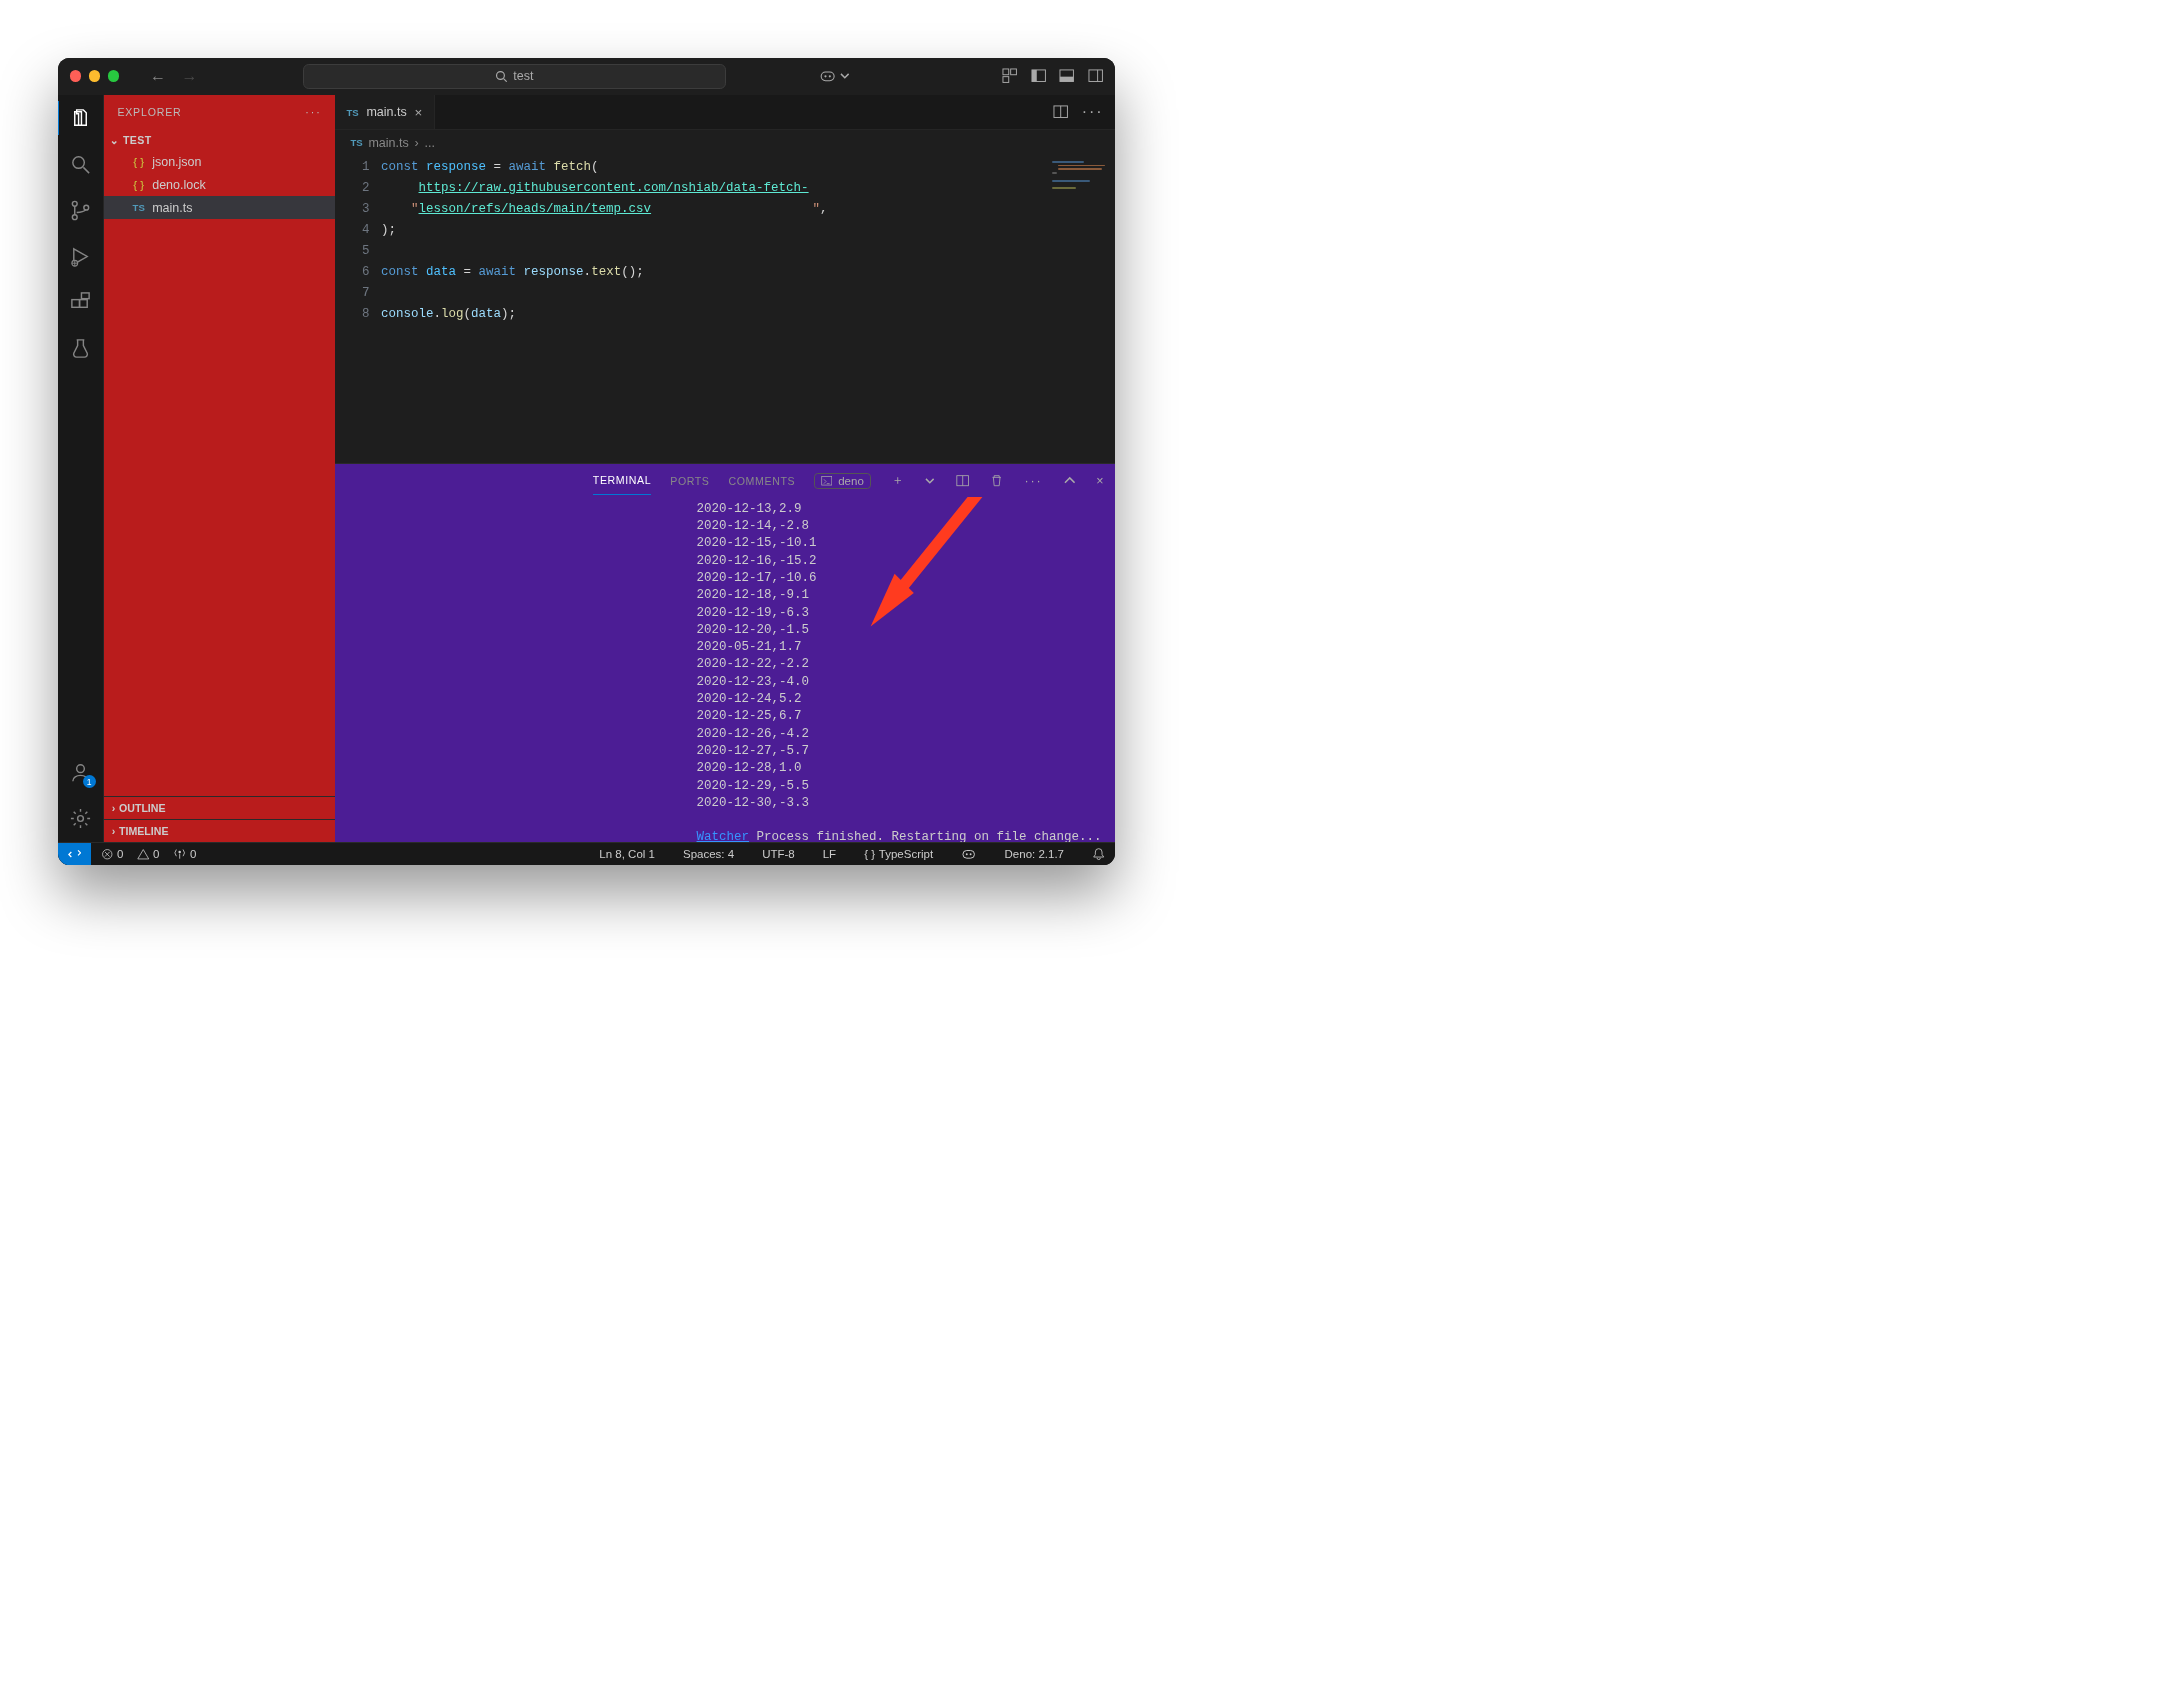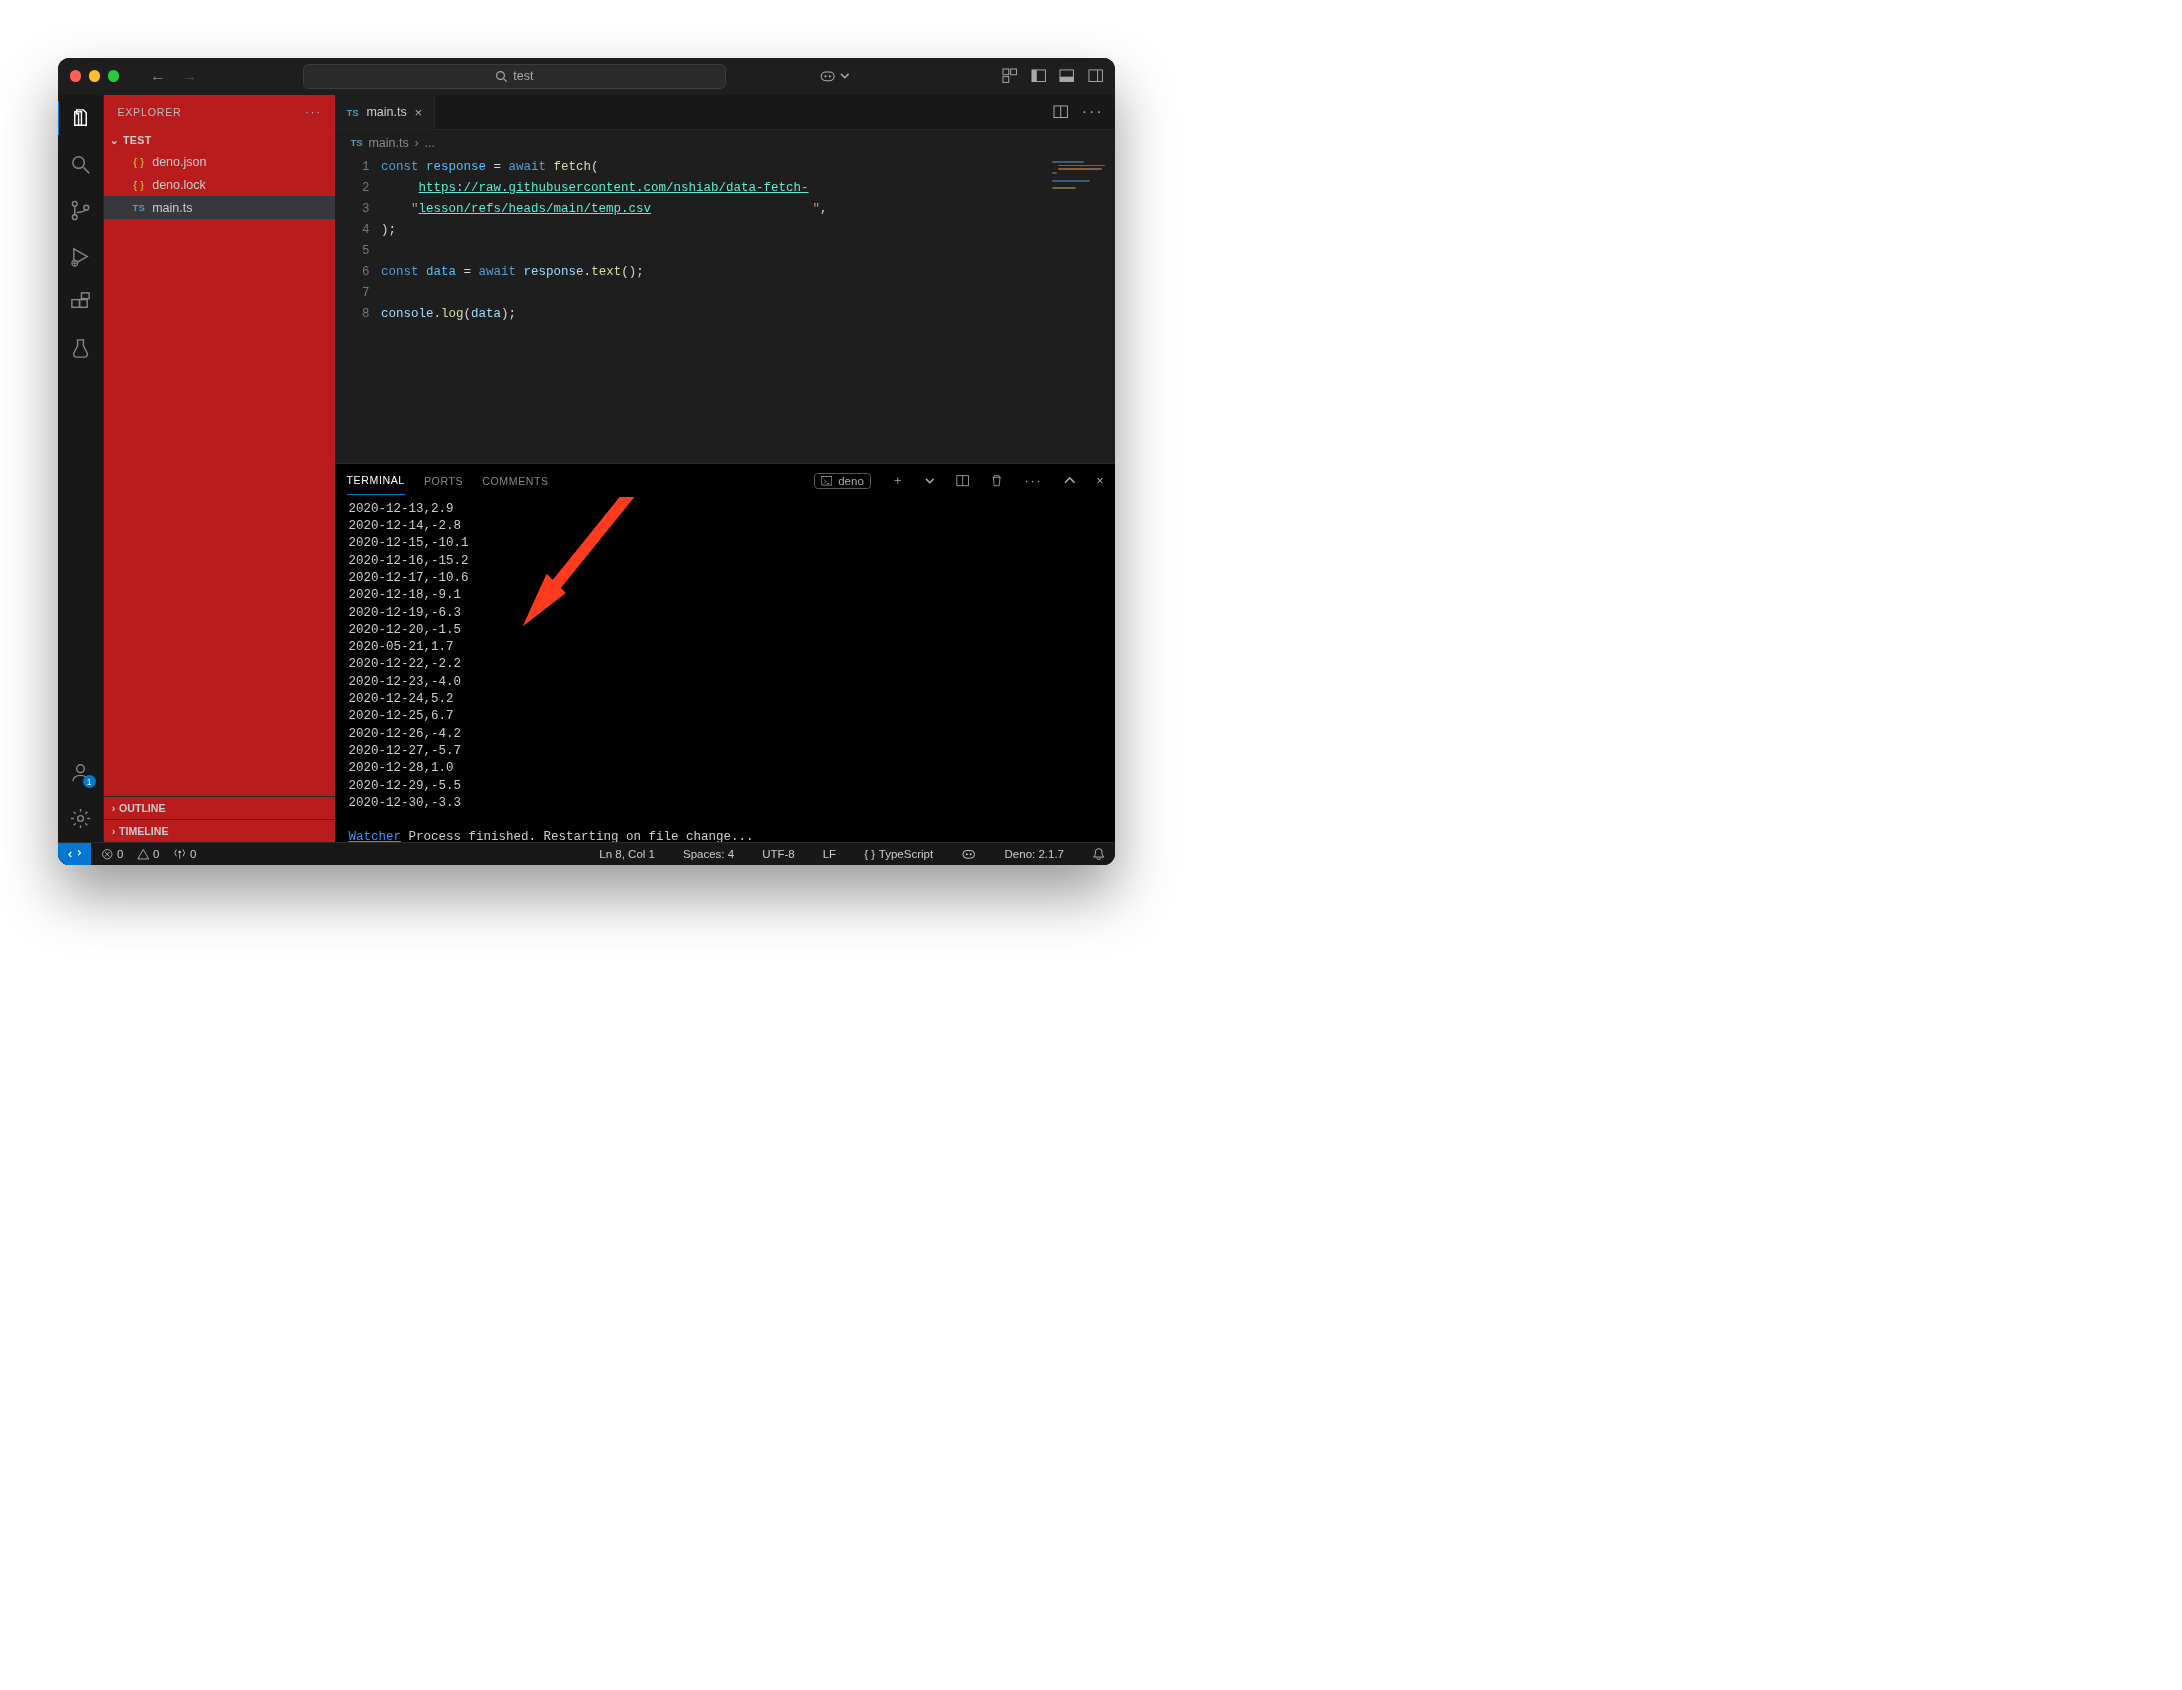--- a/index.html
+++ b/index.html
@@ -207,23 +207,23 @@
   .minimap {
     width: 67px;
     background: #1e1e1e;
     padding:5.8px 3.8px;
   }
   .minimap .mline { height:1.9px; margin-bottom:1.9px; border-radius:1px;}
 
   
   .panel {
     height: 379px;
-    background: #000000;
+    background: #4c1d95;
     border-top: 1px solid #2a2a2a;
-    display:flex; flex-direction:column;
+    display:flex; flex-direction:column;align-items:flex-end;
   }
   .panel-tabs {
     height:33px;
     display:flex;
     align-items:center;
     padding:0 11.5px;
     gap:19px;
     font-size:10.6px;
     letter-spacing:0.6px;
     color:#888;
@@ -399,21 +399,21 @@
         <span>EXPLORER</span>
         <span style="letter-spacing:1.9px;">···</span>
       </div>
       <div class="sidebar-root">
         <span class="chev">⌄</span>
         <span>TEST</span>
       </div>
       <div class="file-list">
         <div class="file-item">
           <span class="file-icon json">{ }</span>
-          <span>deno.json</span>
+          <span>json.json</span>
         </div>
         <div class="file-item">
           <span class="file-icon json">{ }</span>
           <span>deno.lock</span>
         </div>
         <div class="file-item selected">
           <span class="file-icon ts">TS</span>
           <span>main.ts</span>
         </div>
       </div>

